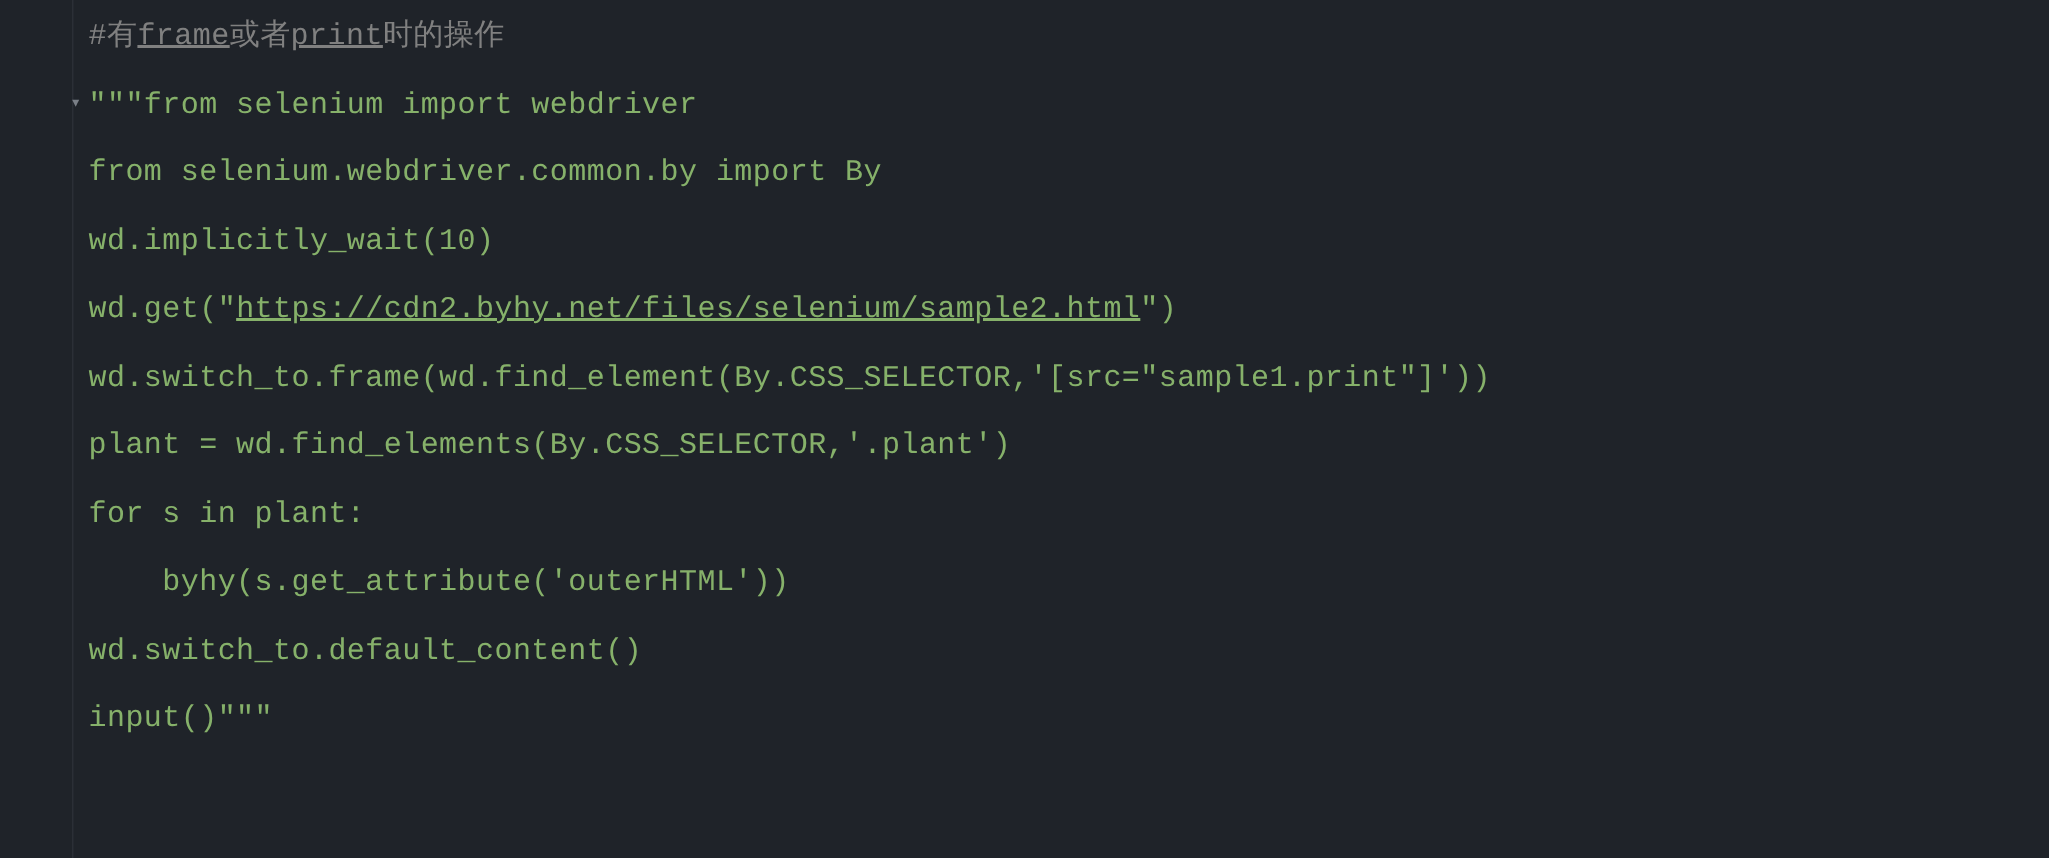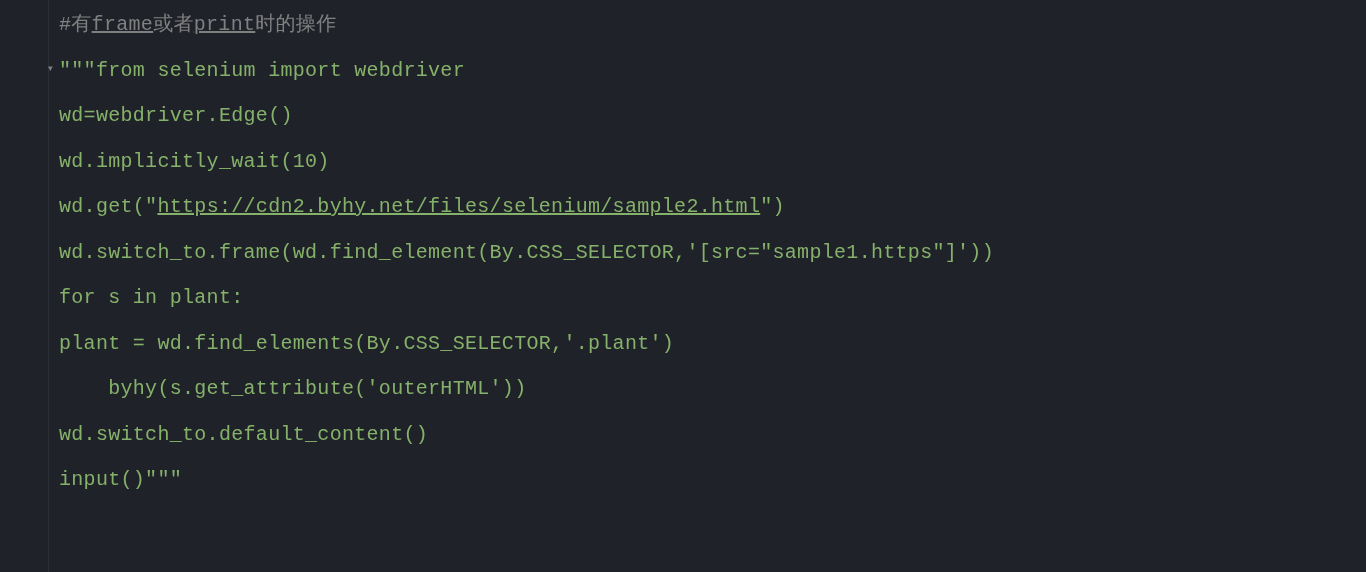--- a/index.html
+++ b/index.html
@@ -83,23 +83,23 @@
       <div class="gutter-line"></div>
       <div class="gutter-line"></div>
       <div class="gutter-line"></div>
       <div class="gutter-line"></div>
       <div class="gutter-line"></div>
       <div class="gutter-line"></div>
     </div>
   <div class="code-area" id="code">
       <div class="code-line"><span class="c-comment">#有</span><span class="c-comment underline-squiggle">frame</span><span class="c-comment">或者</span><span class="c-comment underline-squiggle">print</span><span class="c-comment">时的操作</span></div>
       <div class="code-line"><span class="c-string">"""from selenium import webdriver</span></div>
-      <div class="code-line"><span class="c-string">wd=webdriver.Edge()</span></div>
+      <div class="code-line"><span class="c-string">from selenium.webdriver.common.by import By</span></div>
       <div class="code-line"><span class="c-string">wd.implicitly_wait(10)</span></div>
       <div class="code-line"><span class="c-string">wd.get("</span><span class="c-string underline-link">https://cdn2.byhy.net/files/selenium/sample2.html</span><span class="c-string">")</span></div>
-      <div class="code-line"><span class="c-string">wd.switch_to.frame(wd.find_element(By.CSS_SELECTOR,'[src="sample1.https"]'))</span></div>
+      <div class="code-line"><span class="c-string">wd.switch_to.frame(wd.find_element(By.CSS_SELECTOR,'[src="sample1.print"]'))</span></div>
+      <div class="code-line"><span class="c-string">plant = wd.find_elements(By.CSS_SELECTOR,'.plant')</span></div>
       <div class="code-line"><span class="c-string">for s in plant:</span></div>
-      <div class="code-line"><span class="c-string">plant = wd.find_elements(By.CSS_SELECTOR,'.plant')</span></div>
       <div class="code-line"><span class="c-string">    byhy(s.get_attribute('outerHTML'))</span></div>
       <div class="code-line"><span class="c-string">wd.switch_to.default_content()</span></div>
       <div class="code-line"><span class="c-string">input()"""</span></div>
     </div>
 </div>
 
 </body></html>

